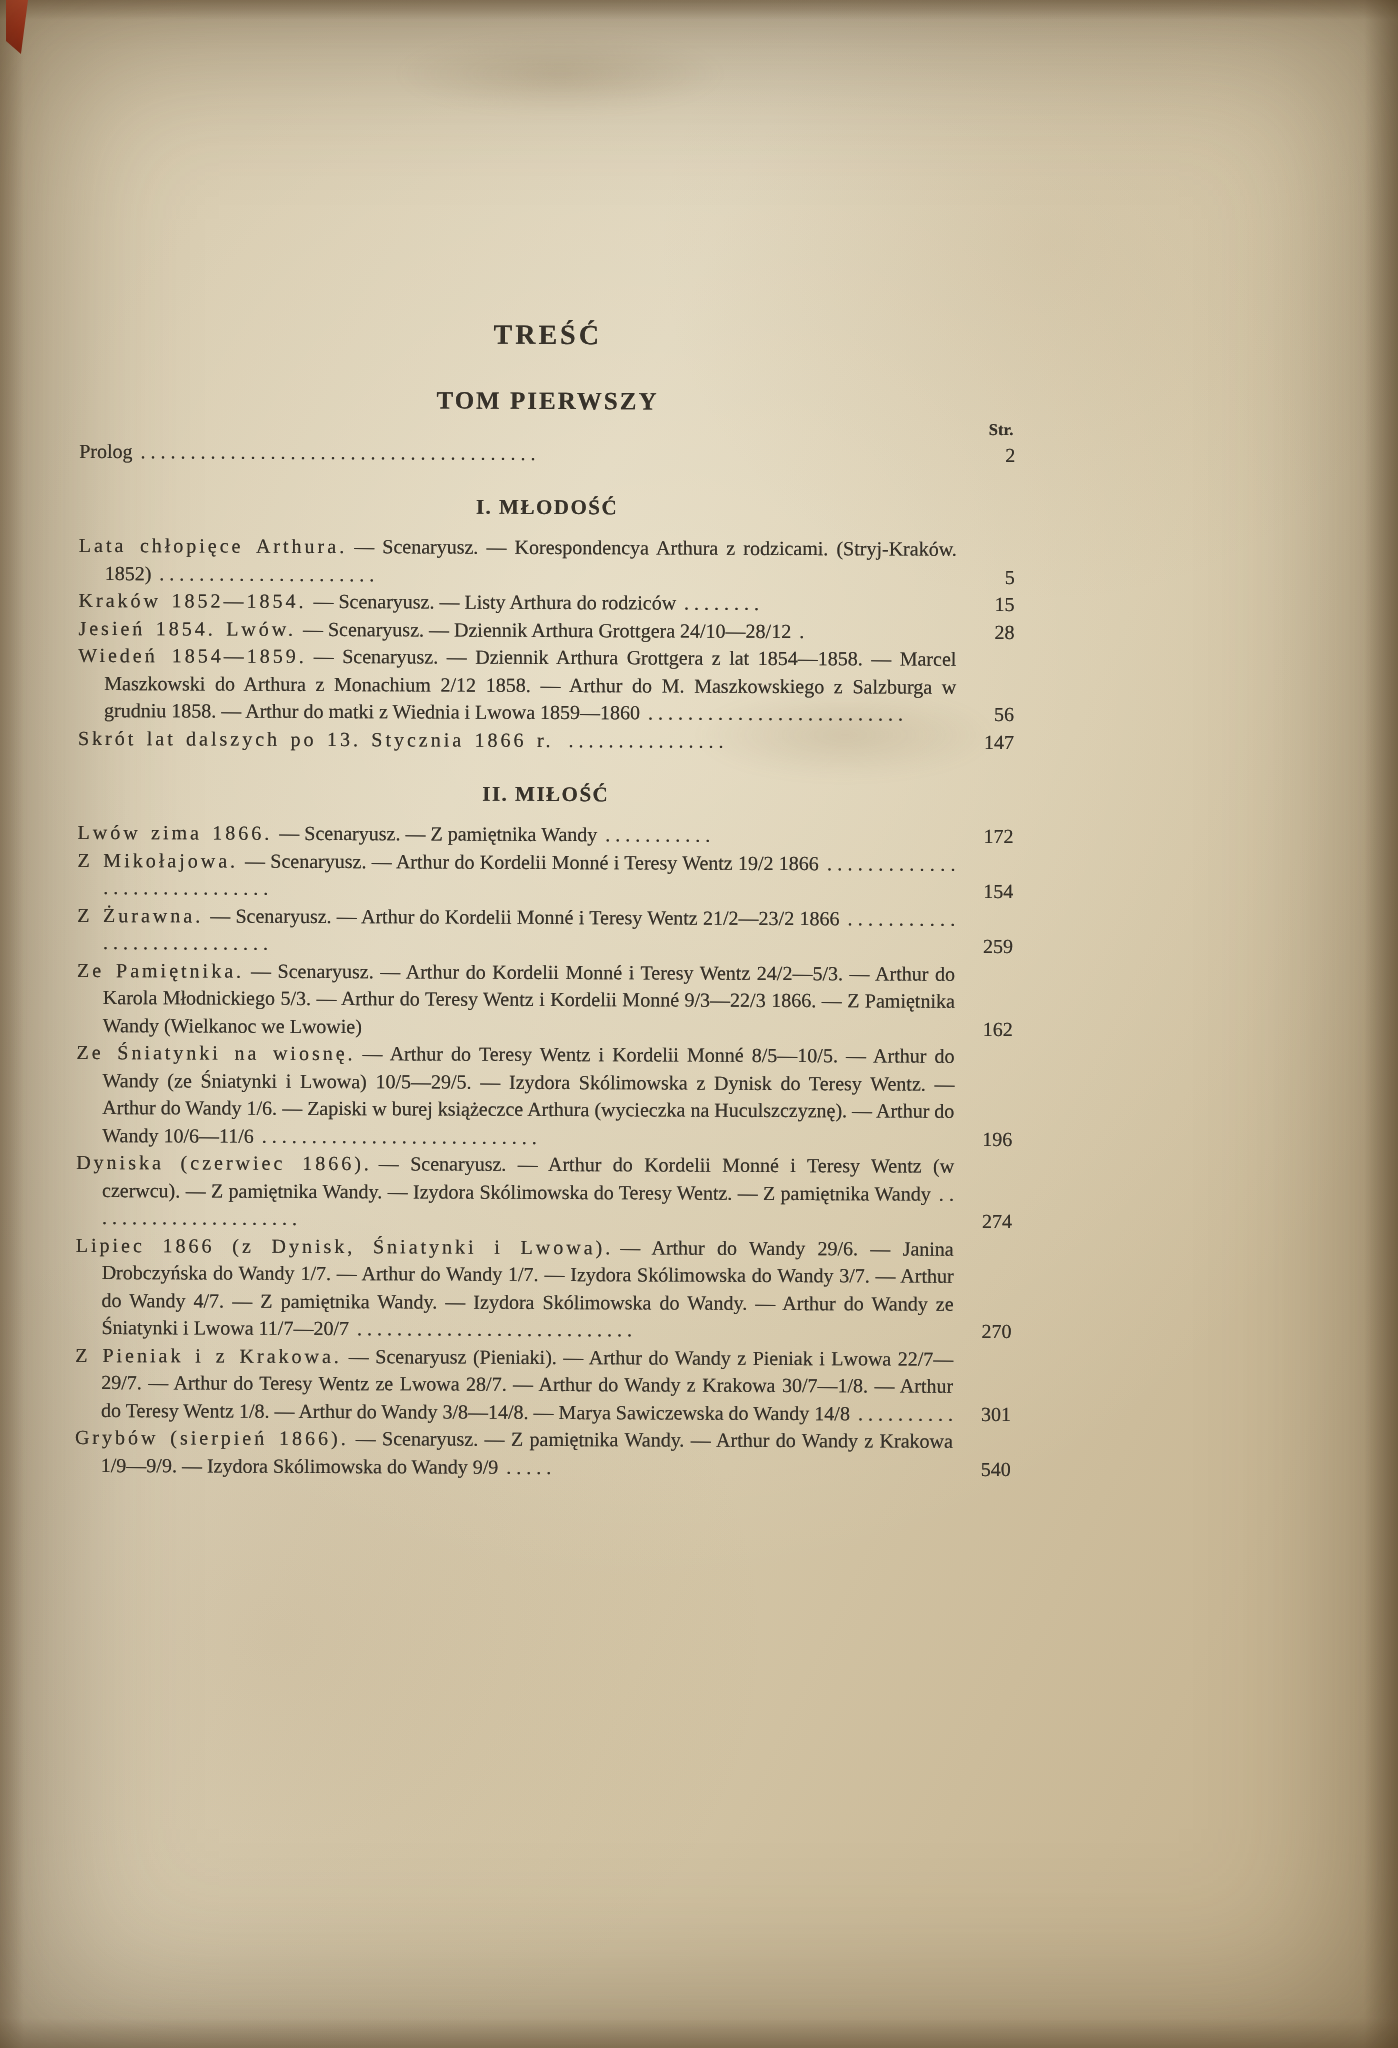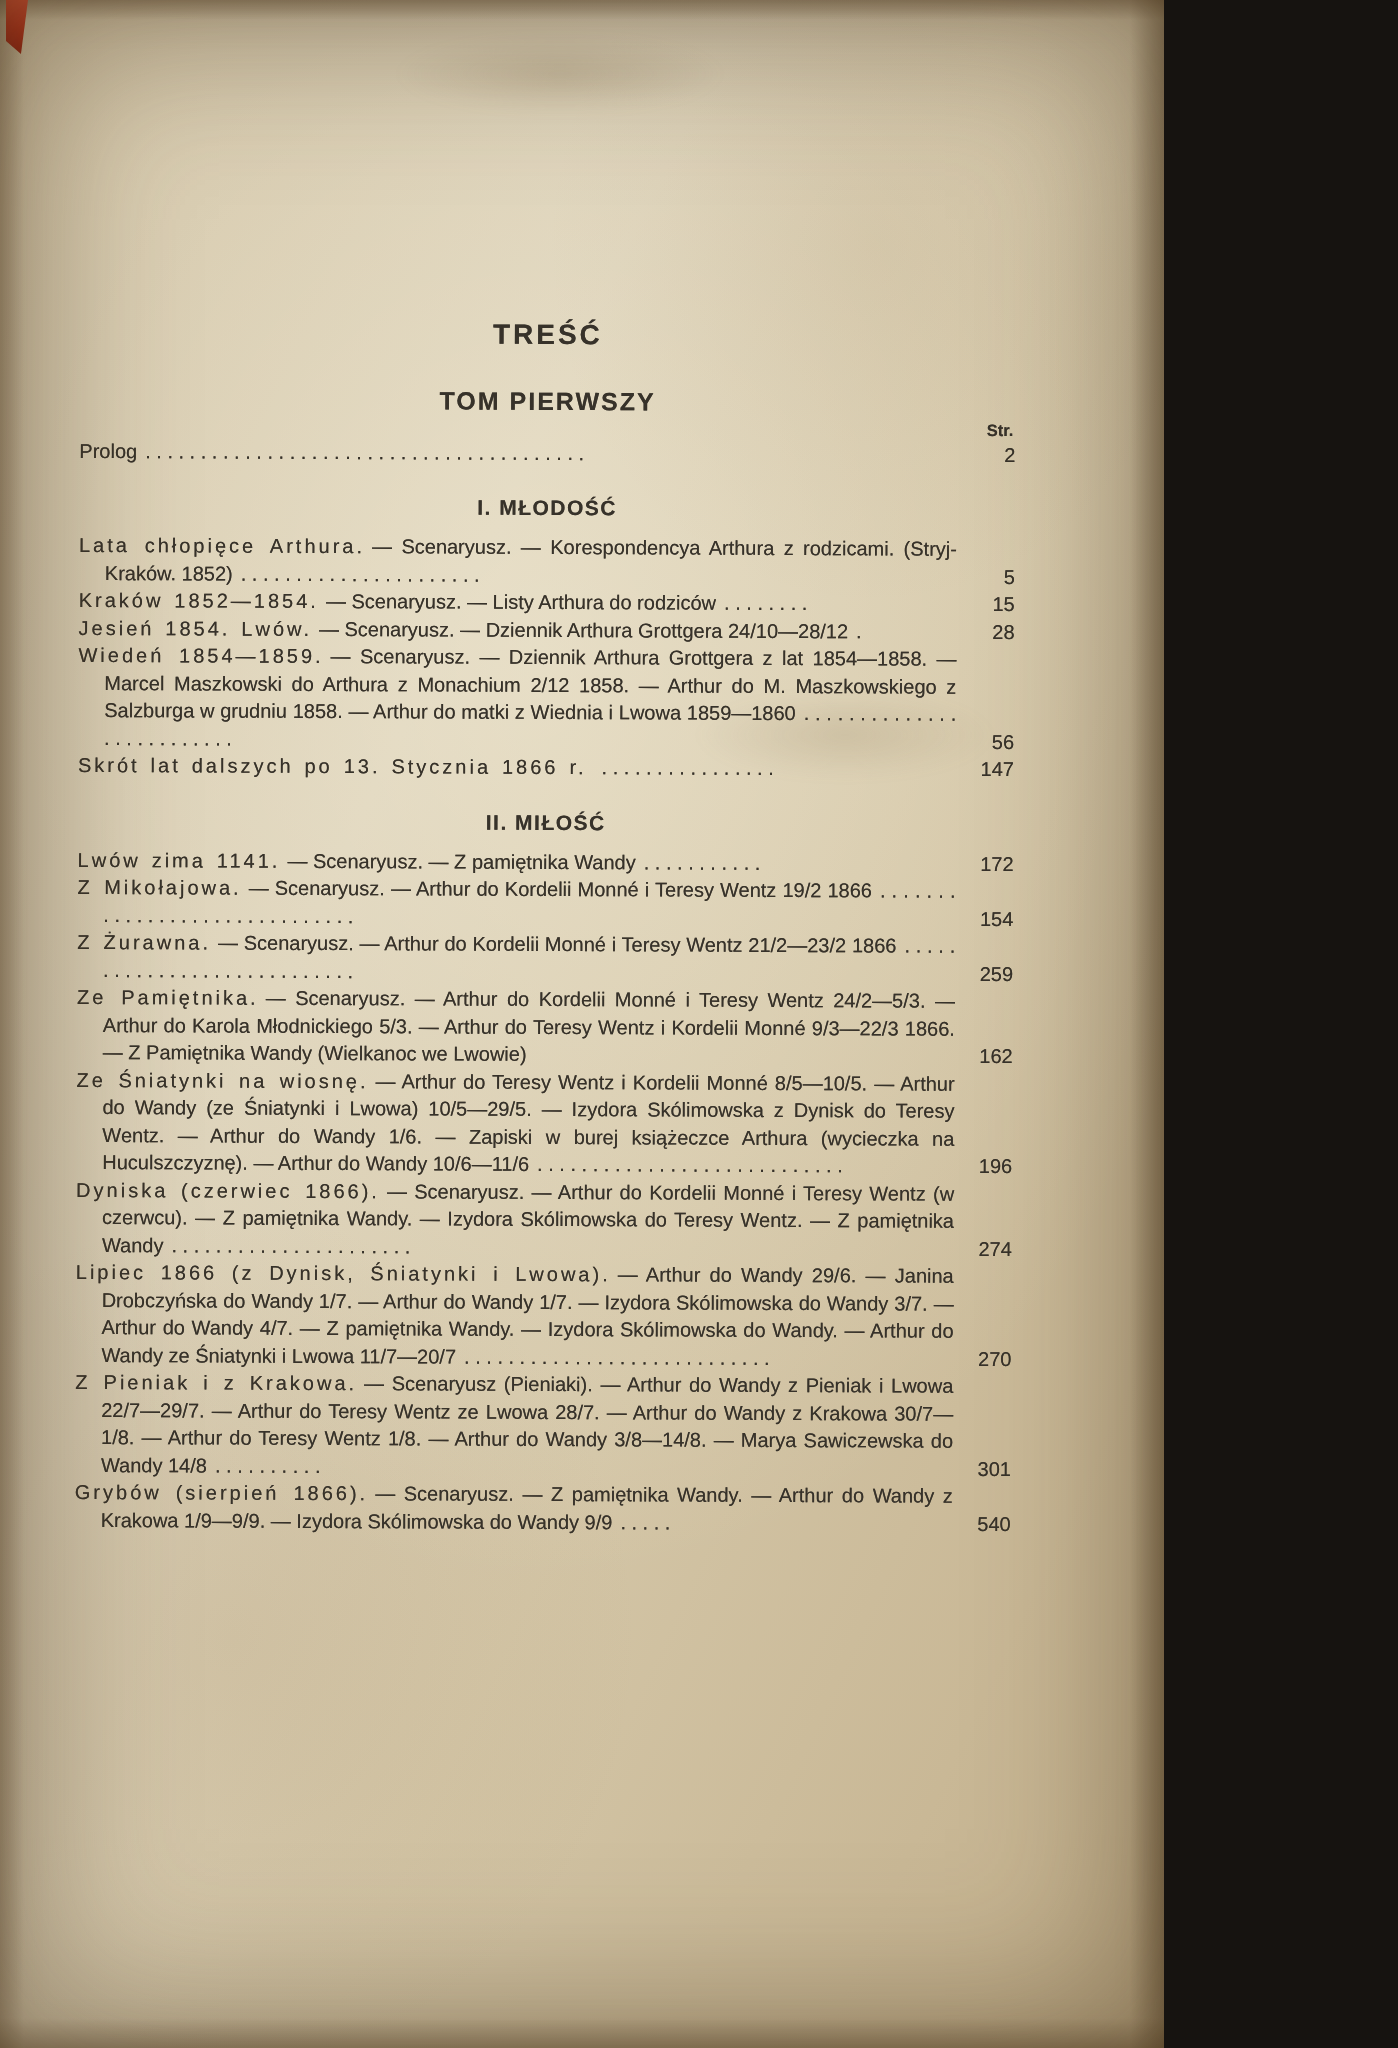--- a/index.html
+++ b/index.html
@@ -2,24 +2,24 @@
 <html lang="pl"><head>
 <meta charset="utf-8">
 <style>
   html, body {
     margin: 0;
     padding: 0;
     background: #161310;
   }
   .page {
     position: relative;
-    width: 1164px;
+    width: 1398px;
     height: 2048px;
     overflow: hidden;
-    font-family: Liberation Sans, sans-serif;
+    font-family: Liberation Serif, serif;
     color: #37322a;
     background:
       linear-gradient(180deg, rgba(74,52,28,0.38), rgba(74,52,28,0) 20px),
       linear-gradient(0deg, rgba(64,46,22,0.30), rgba(64,46,22,0) 30px),
       linear-gradient(90deg, rgba(74,52,28,0.28), rgba(74,52,28,0) 24px),
       linear-gradient(270deg, rgba(58,42,20,0.40), rgba(58,42,20,0) 34px),
       radial-gradient(95% 70% at 46% 32%, rgba(255,250,230,0.38), rgba(255,250,230,0) 65%),
       radial-gradient(40% 25% at 75% 12%, rgba(150,120,75,0.14), rgba(150,120,75,0) 70%),
       radial-gradient(50% 30% at 20% 80%, rgba(150,120,75,0.12), rgba(150,120,75,0) 70%),
       linear-gradient(115deg, #d2c4a6 0%, #dacfb6 35%, #d3c5a6 60%, #c2af8b 100%);
@@ -149,21 +149,21 @@
 
   <div class="entry"><span class="lead">Jesień 1854. Lwów.</span><span class="rest">— Scenaryusz. — Dziennik Arthura Grottgera 24/10—28/12</span><span class="dots">.</span><span class="pg">28</span></div>
 
   <div class="entry"><span class="lead">Wiedeń 1854—1859.</span><span class="rest">— Scenaryusz. — Dziennik Arthura Grottgera z lat 1854—1858. — Marcel Maszkowski do Arthura z Monachium 2/12 1858. — Arthur do M. Maszkowskiego z Salzburga w grudniu 1858. — Arthur do matki z Wiednia i Lwowa 1859—1860</span><span class="dots">. . . . . . . . . . . . . . . . . . . . . . . . . .</span><span class="pg">56</span></div>
 
   <div class="entry"><span class="lead">Skrót lat dalszych po 13. Stycznia 1866 r.</span><span class="rest"></span><span class="dots">. . . . . . . . . . . . . . . .</span><span class="pg">147</span></div>
 </div>
 
     <h3 class="section-heading">II. MIŁOŚĆ</h3>
     <div class="entries" id="entries-1">
-  <div class="entry"><span class="lead">Lwów zima 1141.</span><span class="rest">— Scenaryusz. — Z pamiętnika Wandy</span><span class="dots">. . . . . . . . . . .</span><span class="pg">172</span></div>
+  <div class="entry"><span class="lead">Lwów zima 1866.</span><span class="rest">— Scenaryusz. — Z pamiętnika Wandy</span><span class="dots">. . . . . . . . . . .</span><span class="pg">172</span></div>
 
   <div class="entry"><span class="lead">Z Mikołajowa.</span><span class="rest">— Scenaryusz. — Arthur do Kordelii Monné i Teresy Wentz 19/2 1866</span><span class="dots">. . . . . . . . . . . . . . . . . . . . . . . . . . . . . .</span><span class="pg">154</span></div>
 
   <div class="entry"><span class="lead">Z Żurawna.</span><span class="rest">— Scenaryusz. — Arthur do Kordelii Monné i Teresy Wentz 21/2—23/2 1866</span><span class="dots">. . . . . . . . . . . . . . . . . . . . . . . . . . . .</span><span class="pg">259</span></div>
 
   <div class="entry"><span class="lead">Ze Pamiętnika.</span><span class="rest">— Scenaryusz. — Arthur do Kordelii Monné i Teresy Wentz 24/2—5/3. — Arthur do Karola Młodnickiego 5/3. — Arthur do Teresy Wentz i Kordelii Monné 9/3—22/3 1866. — Z Pamiętnika Wandy (Wielkanoc we Lwowie)</span><span class="dots"></span><span class="pg">162</span></div>
 
   <div class="entry"><span class="lead">Ze Śniatynki na wiosnę.</span><span class="rest">— Arthur do Teresy Wentz i Kordelii Monné 8/5—10/5. — Arthur do Wandy (ze Śniatynki i Lwowa) 10/5—29/5. — Izydora Skólimowska z Dynisk do Teresy Wentz. — Arthur do Wandy 1/6. — Zapiski w burej książeczce Arthura (wycieczka na Huculszczyznę). — Arthur do Wandy 10/6—11/6</span><span class="dots">. . . . . . . . . . . . . . . . . . . . . . . . . . . .</span><span class="pg">196</span></div>
 
   <div class="entry"><span class="lead">Dyniska (czerwiec 1866).</span><span class="rest">— Scenaryusz. — Arthur do Kordelii Monné i Teresy Wentz (w czerwcu). — Z pamiętnika Wandy. — Izydora Skólimowska do Teresy Wentz. — Z pamiętnika Wandy</span><span class="dots">. . . . . . . . . . . . . . . . . . . . . .</span><span class="pg">274</span></div>

